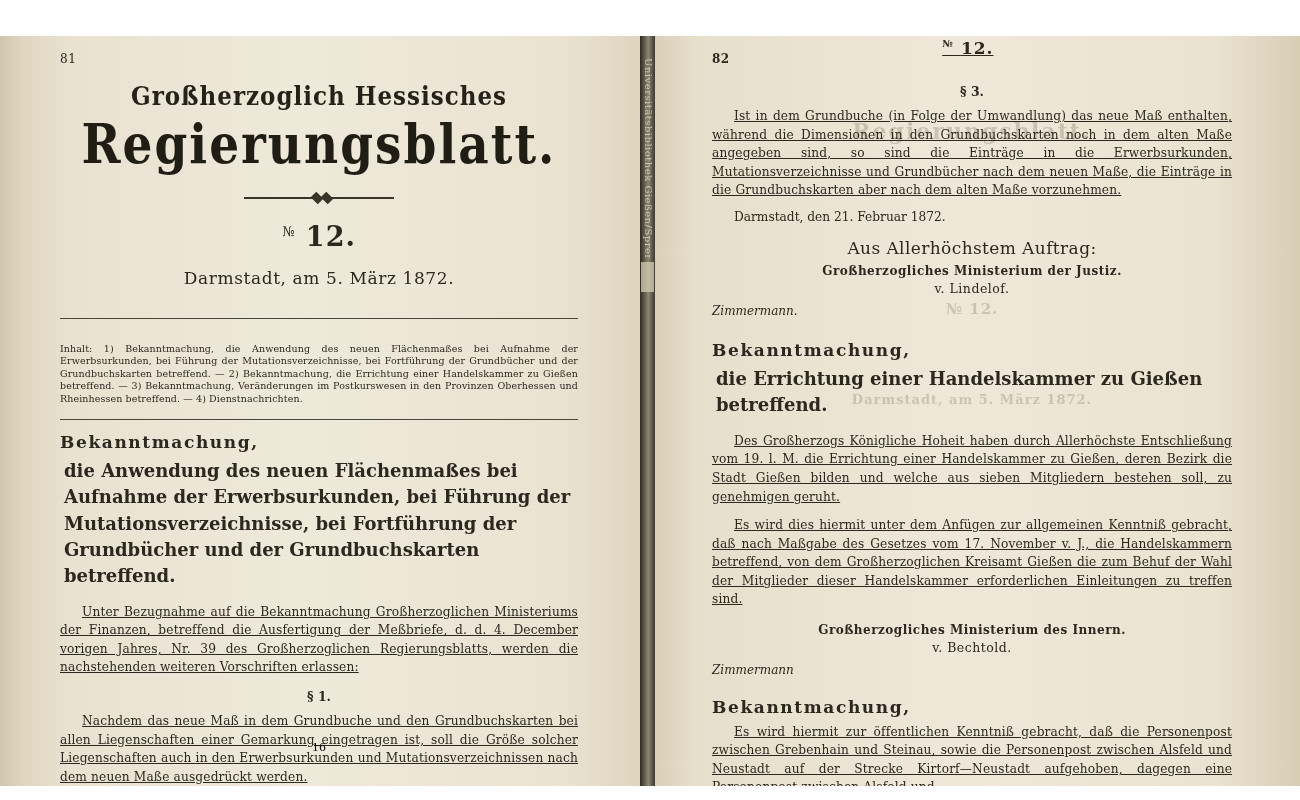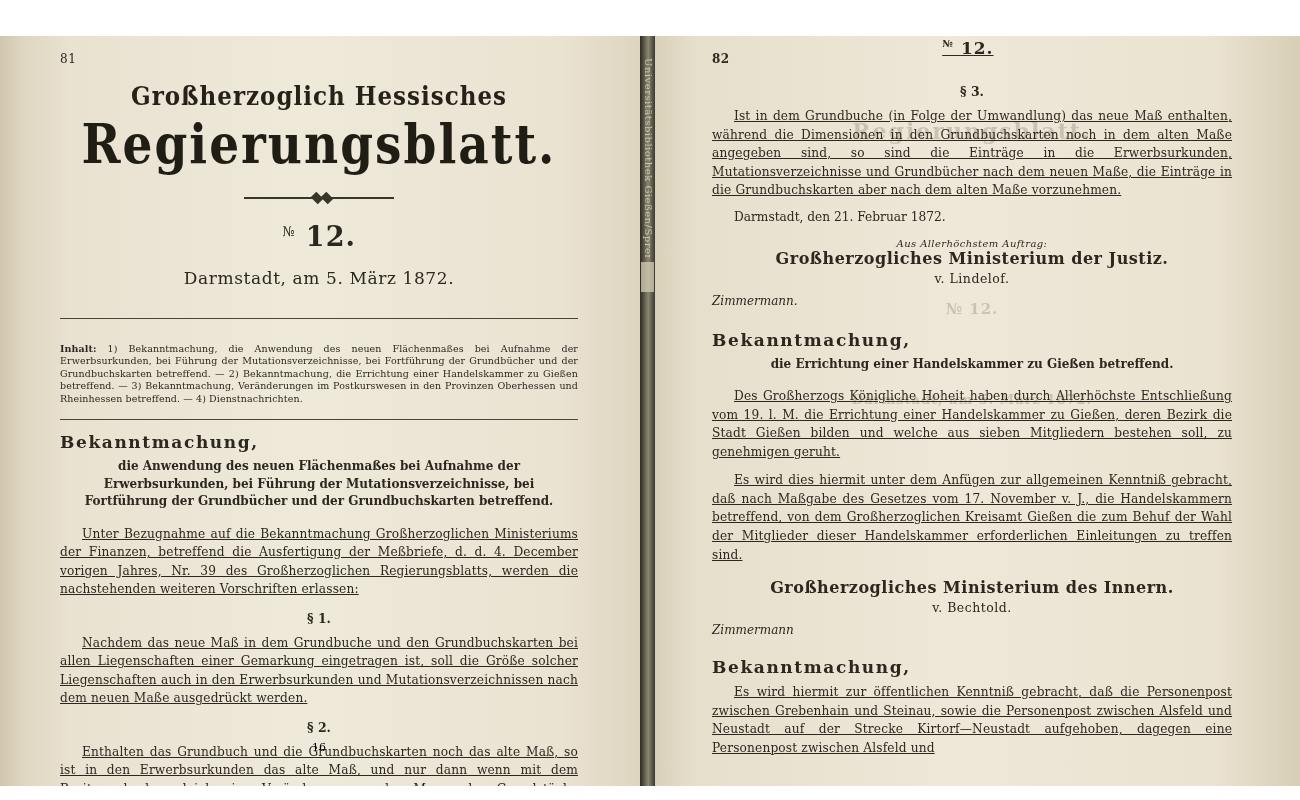--- a/index.html
+++ b/index.html
@@ -138,60 +138,59 @@
     letter-spacing: .6px;
   }
 
   .contents {
     margin-top: 24px;
     font-size: 9.5px;
     line-height: 1.32;
     text-align: justify;
     letter-spacing: .1px;
   }
-  .contents b { font-weight: 700; }
+  .contents b { font-weight: 400; }
 
   .hr-thin {
     border: 0;
     border-top: 1px solid #4a443a;
     margin: 14px 0 12px 0;
   }
 
   .sec-title {
     text-align: left;
     font-size: 17px;
     font-weight: 700;
     letter-spacing: 1.6px;
     margin: 10px 0 6px 0;
   }
   .sec-sub {
-    text-align: center;
-    font-size: 12px;
+    font-size: 18px;
     line-height: 1.45;
     font-weight: 700;
     margin: 0 4px 14px 4px;
   }
   p.body {
     font-size: 12.2px;
     line-height: 1.52;
     text-align: justify;
     margin: 0 0 10px 0;
     text-indent: 22px;
     letter-spacing: .15px;
     text-decoration: underline;
   }
   .para-num {
     text-align: center;
     font-size: 12.5px;
     margin: 12px 0 8px 0;
     font-weight: 700;
   }
   .signature-block { margin-top: 14px; text-align: center; }
-  .sig-line1 { font-size: 10px; font-style: italic; letter-spacing: .4px; margin-bottom: 0;}
-  .sig-line2 { font-size: 16px; font-weight: 700; letter-spacing: .5px; }
+  .sig-line1 { font-size: 17px; letter-spacing: .4px; margin-bottom: 6px;}
+  .sig-line2 { font-size: 12px; font-weight: 700; letter-spacing: .5px; }
   .sig-line3 { font-size: 12.5px; letter-spacing: .5px; margin-top: 3px; }
   .sig-right {
     font-size: 12px;
     font-style: italic;
     margin-top: 8px;
     padding-right: 10px;
   }
   .datum { font-size: 12.2px; margin: 6px 0 4px 0; text-indent: 22px; }
   .sheet-sig {
     position: absolute;

